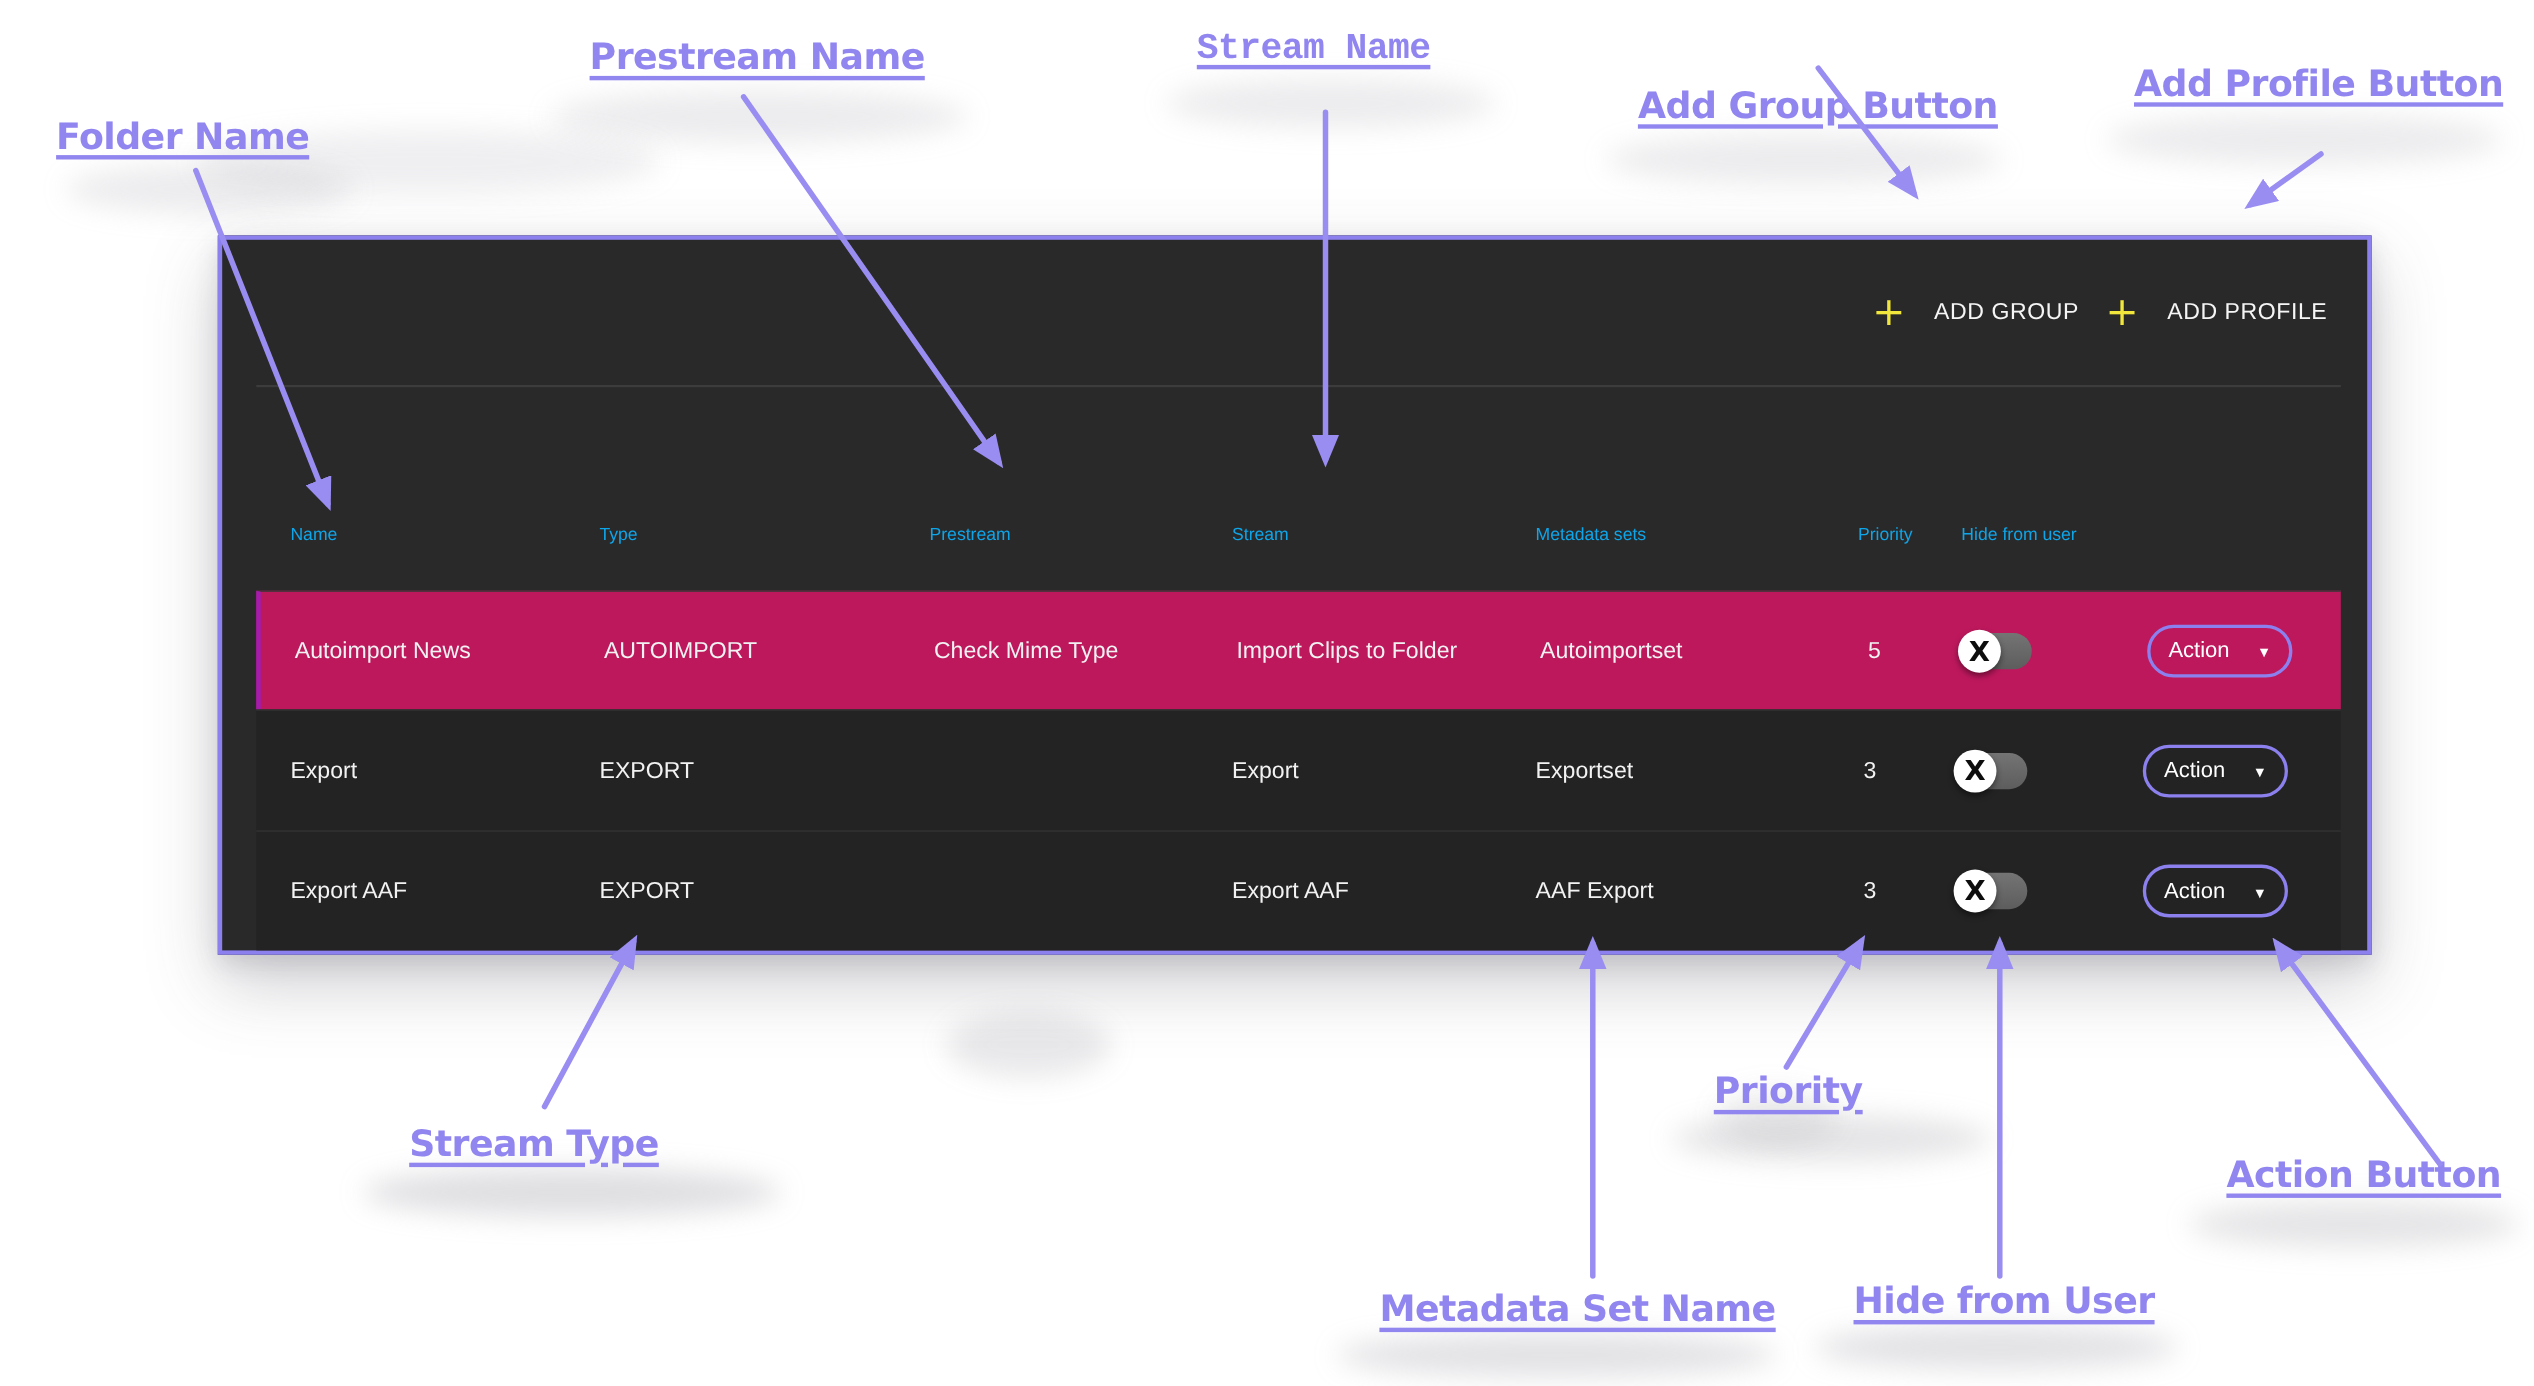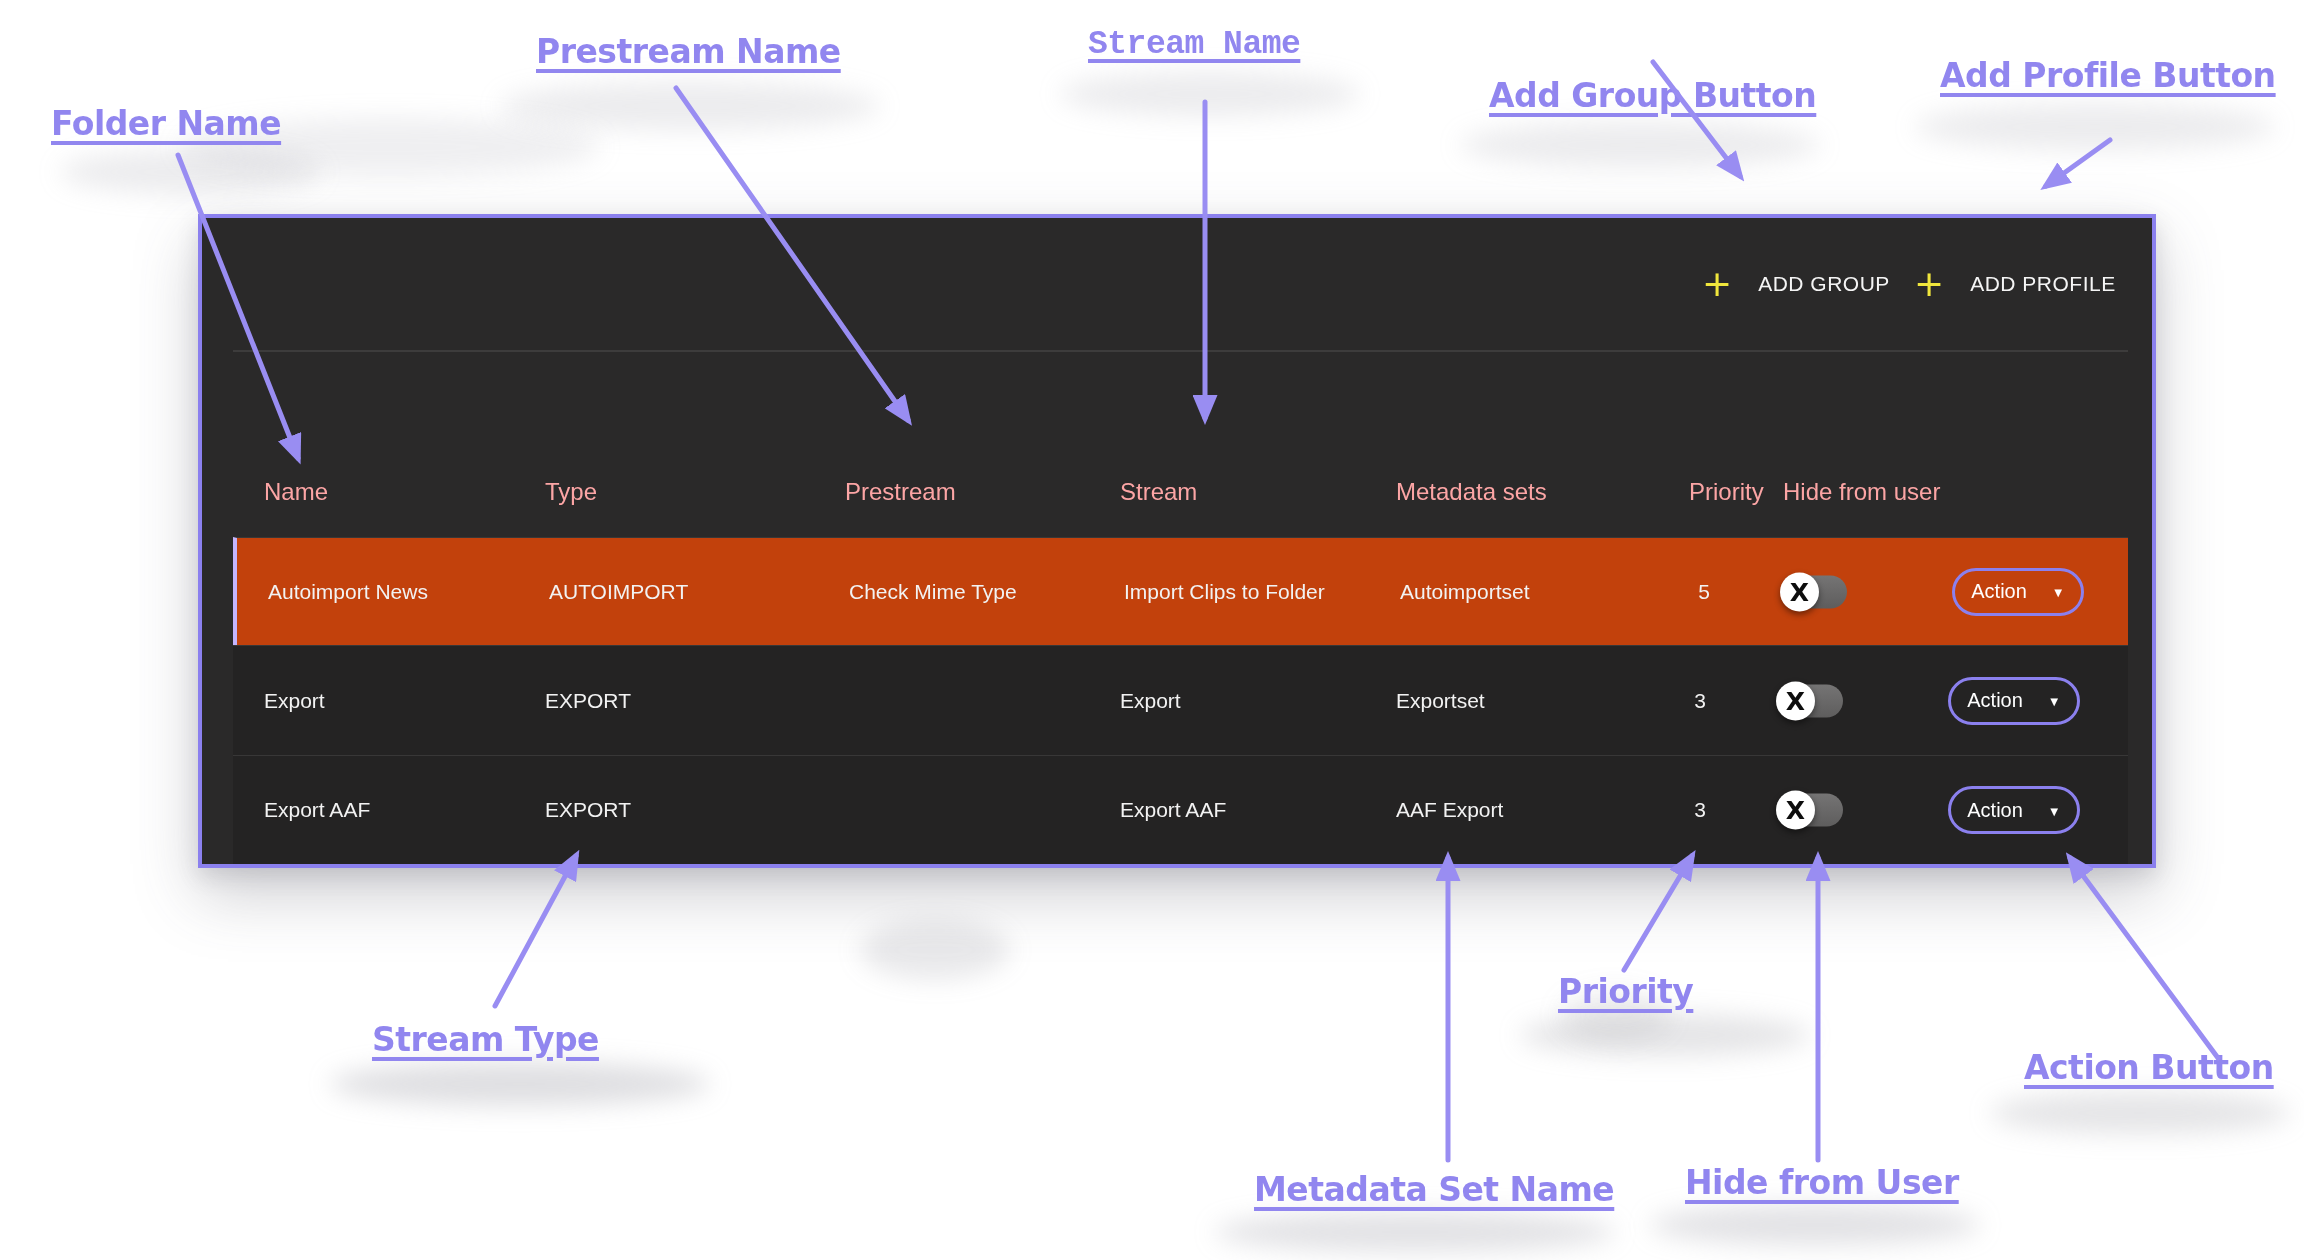--- a/index.html
+++ b/index.html
@@ -16,26 +16,26 @@
 
   .toolbar-btn{position:absolute;top:0;height:132px;display:flex;align-items:center;gap:26px;
                background:transparent;border:none;cursor:pointer;padding:0;}
   .add-group{left:1500px;} .add-profile{left:1712px;}
   .plus{color:#f0e63c;font-size:36px;font-weight:400;line-height:1;font-family:"DejaVu Sans",sans-serif;}
   .add-label{color:#f5f5f5;font-size:21px;letter-spacing:.5px;font-family:"Liberation Sans",sans-serif;}
 
   .divider{position:absolute;left:31px;top:132px;width:1895px;height:2px;background:#3d3c3c;}
 
   .thead{position:absolute;left:31px;top:260px;width:1895px;height:26px;}
-  .col{position:absolute;color:#fca5a5;font-size:24px;white-space:nowrap;}
+  .col{position:absolute;color:#0ea5e9;font-size:16px;white-space:nowrap;}
 
   .rows{position:absolute;left:31px;top:319px;width:1895px;}
   .row{position:relative;height:108px;background:#242323;border-top:1px solid #383737;box-sizing:border-box;cursor:pointer;}
   .row.r2{height:110px;} .row.r3{height:109px;}
-  .row.selected{background:#c2410c;border-left:4px solid #c4b5fd;text-decoration:underline;}
+  .row.selected{background:#be185d;border-left:4px solid #a21caf;text-decoration:underline;}
 
   .c-name{left:31px;} .c-type{left:312px;} .c-prestream{left:612px;} .c-stream{left:887px;}
   .c-meta{left:1163px;} .c-priority{left:1456px;} .c-hide{left:1550px;}
   .cell{position:absolute;top:50%;transform:translateY(-50%);color:#f2f2f2;font-size:21px;white-space:nowrap;}
   .cell.c-priority{left:1450px;width:34px;text-align:center;}
 
   .toggle{position:absolute;left:1546px;top:50%;transform:translateY(-50%);width:64px;height:33px;
           border-radius:17px;background:linear-gradient(#757474,#5e5d5d);cursor:pointer;}
   .knob{position:absolute;left:-3px;top:-3px;width:39px;height:39px;border-radius:50%;background:#fff;
         color:#0d0d0d;font-weight:bold;font-size:25px;display:flex;align-items:center;justify-content:center;

